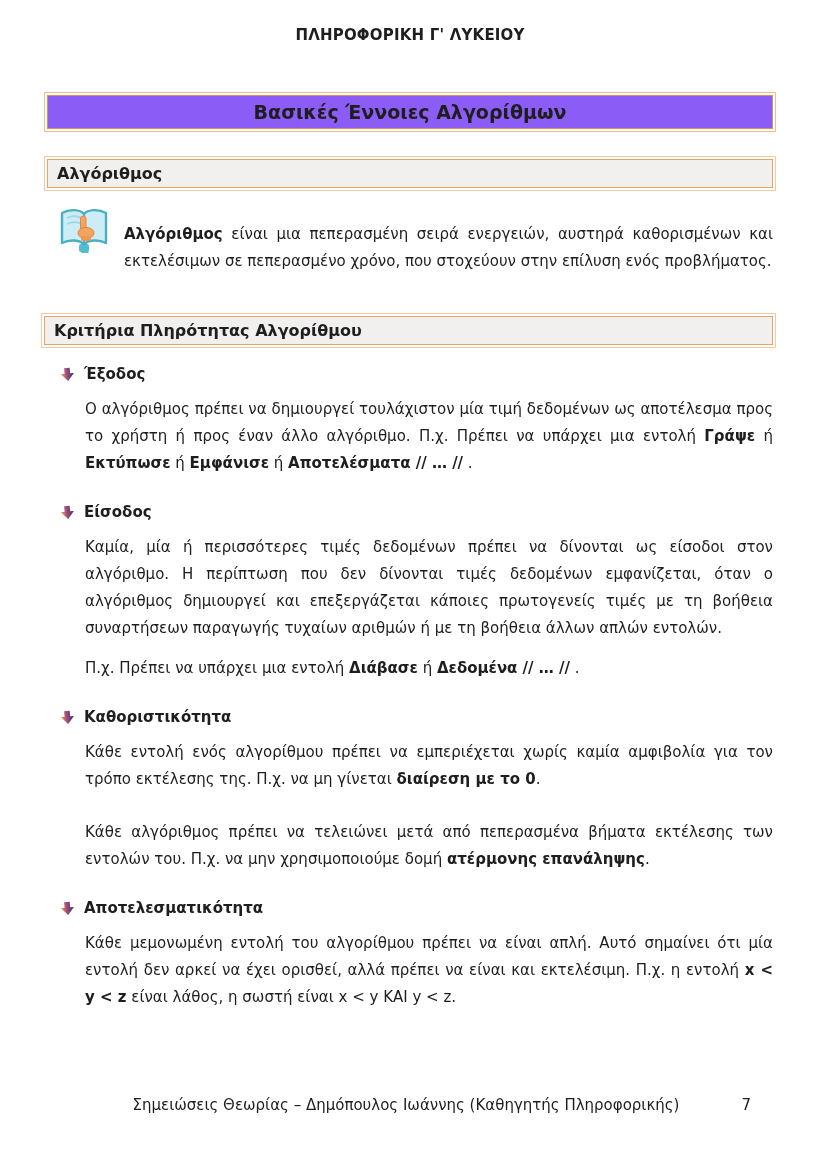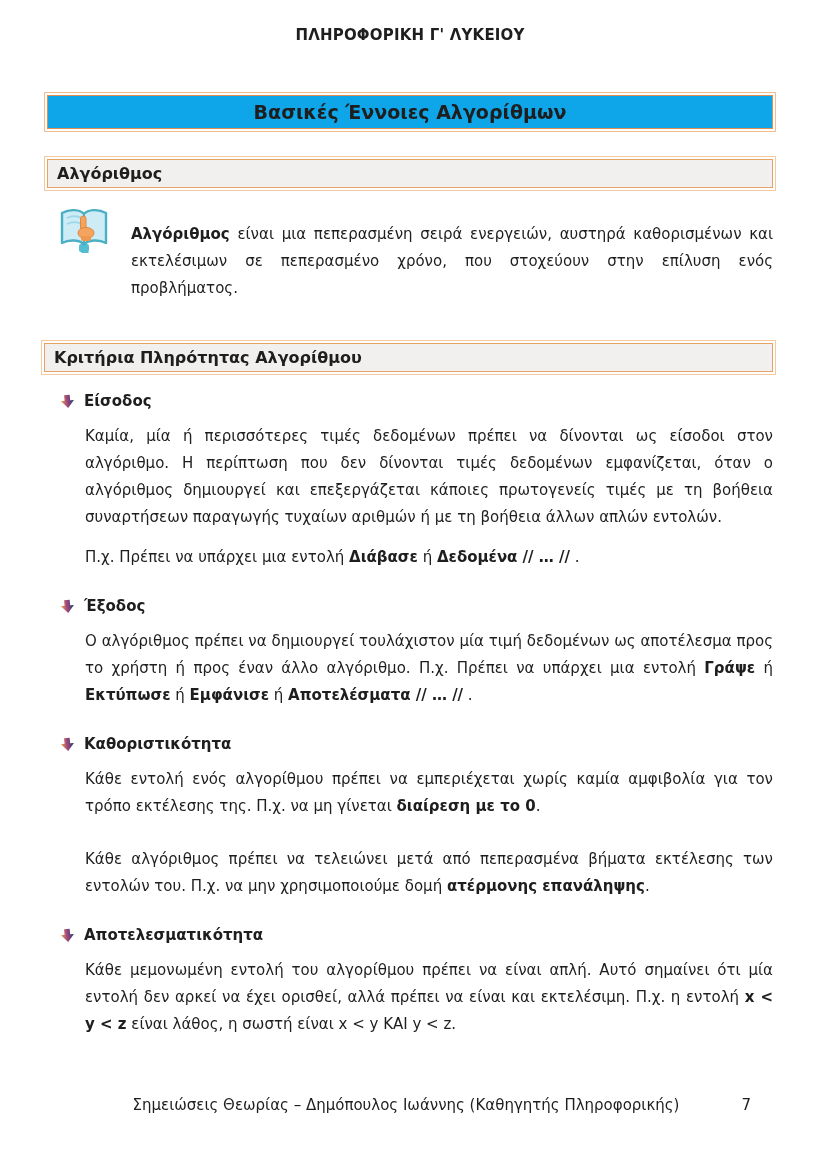--- a/index.html
+++ b/index.html
@@ -15,21 +15,21 @@
     padding-top:26px;
     text-align:center;
     font-size:15px;
     font-weight:700;
     letter-spacing:.2px;
   }
 
   .banner{
     margin:51px 47px 0;
     height:32px;
-    background:#0ea5e9;
+    background:#8b5cf6;
     border:1px solid #dd9051;
     box-shadow:0 0 0 2px #ffffff,0 0 0 3px #f0bd92;
     display:flex;align-items:center;justify-content:center;
     font-size:19px;font-weight:700;
   }
 
   .section-head{
     margin:0 47px;
     height:27px;
     background:#f2f0ee;
@@ -39,21 +39,20 @@
     padding-left:9px;
     font-size:16px;font-weight:700;
   }
   .section-head.algo{margin-top:30px;}
   .section-head.criteria{margin-top:26px;margin-left:44px;}
 
   .definition{
     margin:18px 47px 0;
     display:flex;
     align-items:flex-start;
-    gap:7px;
   }
   .definition .icon-wrap{
     flex:0 0 auto;
     margin-left:11px;
     width:52px;height:52px;
   }
   .definition .def-text{
     margin-left:14px;
     flex:1 1 auto;
     font-size:15px;
@@ -146,46 +145,46 @@
           <defs>
             <linearGradient id="bulletGrad" x1="0" y1="0" x2="1" y2="0">
               <stop offset="0" stop-color="#f2a93e"></stop>
               <stop offset="0.45" stop-color="#a5487e"></stop>
               <stop offset="1" stop-color="#203a72"></stop>
             </linearGradient>
           </defs>
           <path d="M5 1 h6 v6 h4 l-7 8 -7-8 h4 z" fill="url(#bulletGrad)"></path>
         </svg>
       </span>
+      <span>Έξοδος</span>
+    </div>
+    <div>
+          <p class="crit-p"><span>Ο αλγόριθμος πρέπει να δημιουργεί τουλάχιστον μία τιμή δεδομένων ως αποτέλεσμα προς το χρήστη ή προς έναν άλλο αλγόριθμο. Π.χ. Πρέπει να υπάρχει μια εντολή </span><strong>Γράψε</strong><span> ή </span><strong>Εκτύπωσε</strong><span> ή </span><strong>Εμφάνισε</strong><span> ή </span><strong>Αποτελέσματα // … //</strong><span> .</span></p>
+        </div>
+  </div>
+
+  <div class="crit-item">
+    <div class="crit-title">
+      <span class="bullet">
+        <svg viewBox="0 0 16 16" width="15" height="15" aria-hidden="true">
+          <defs>
+            <linearGradient id="bulletGrad" x1="0" y1="0" x2="1" y2="0">
+              <stop offset="0" stop-color="#f2a93e"></stop>
+              <stop offset="0.45" stop-color="#a5487e"></stop>
+              <stop offset="1" stop-color="#203a72"></stop>
+            </linearGradient>
+          </defs>
+          <path d="M5 1 h6 v6 h4 l-7 8 -7-8 h4 z" fill="url(#bulletGrad)"></path>
+        </svg>
+      </span>
       <span>Είσοδος</span>
     </div>
     <div>
           <p class="crit-p"><span>Καμία, μία ή περισσότερες τιμές δεδομένων πρέπει να δίνονται ως είσοδοι στον αλγόριθμο. Η περίπτωση που δεν δίνονται τιμές δεδομένων εμφανίζεται, όταν ο αλγόριθμος δημιουργεί και επεξεργάζεται κάποιες πρωτογενείς τιμές με τη βοήθεια συναρτήσεων παραγωγής τυχαίων αριθμών ή με τη βοήθεια άλλων απλών εντολών.</span></p>
           <p class="crit-p"><span>Π.χ. Πρέπει να υπάρχει μια εντολή </span><strong>Διάβασε</strong><span> ή </span><strong>Δεδομένα // … //</strong><span> .</span></p>
-        </div>
-  </div>
-
-  <div class="crit-item">
-    <div class="crit-title">
-      <span class="bullet">
-        <svg viewBox="0 0 16 16" width="15" height="15" aria-hidden="true">
-          <defs>
-            <linearGradient id="bulletGrad" x1="0" y1="0" x2="1" y2="0">
-              <stop offset="0" stop-color="#f2a93e"></stop>
-              <stop offset="0.45" stop-color="#a5487e"></stop>
-              <stop offset="1" stop-color="#203a72"></stop>
-            </linearGradient>
-          </defs>
-          <path d="M5 1 h6 v6 h4 l-7 8 -7-8 h4 z" fill="url(#bulletGrad)"></path>
-        </svg>
-      </span>
-      <span>Έξοδος</span>
-    </div>
-    <div>
-          <p class="crit-p"><span>Ο αλγόριθμος πρέπει να δημιουργεί τουλάχιστον μία τιμή δεδομένων ως αποτέλεσμα προς το χρήστη ή προς έναν άλλο αλγόριθμο. Π.χ. Πρέπει να υπάρχει μια εντολή </span><strong>Γράψε</strong><span> ή </span><strong>Εκτύπωσε</strong><span> ή </span><strong>Εμφάνισε</strong><span> ή </span><strong>Αποτελέσματα // … //</strong><span> .</span></p>
         </div>
   </div>
 
   <div class="crit-item">
     <div class="crit-title">
       <span class="bullet">
         <svg viewBox="0 0 16 16" width="15" height="15" aria-hidden="true">
           <defs>
             <linearGradient id="bulletGrad" x1="0" y1="0" x2="1" y2="0">
               <stop offset="0" stop-color="#f2a93e"></stop>

